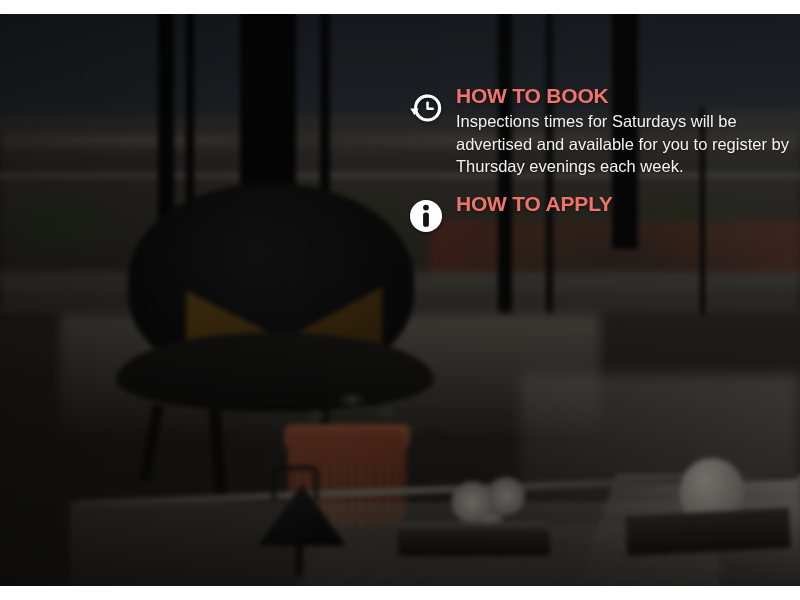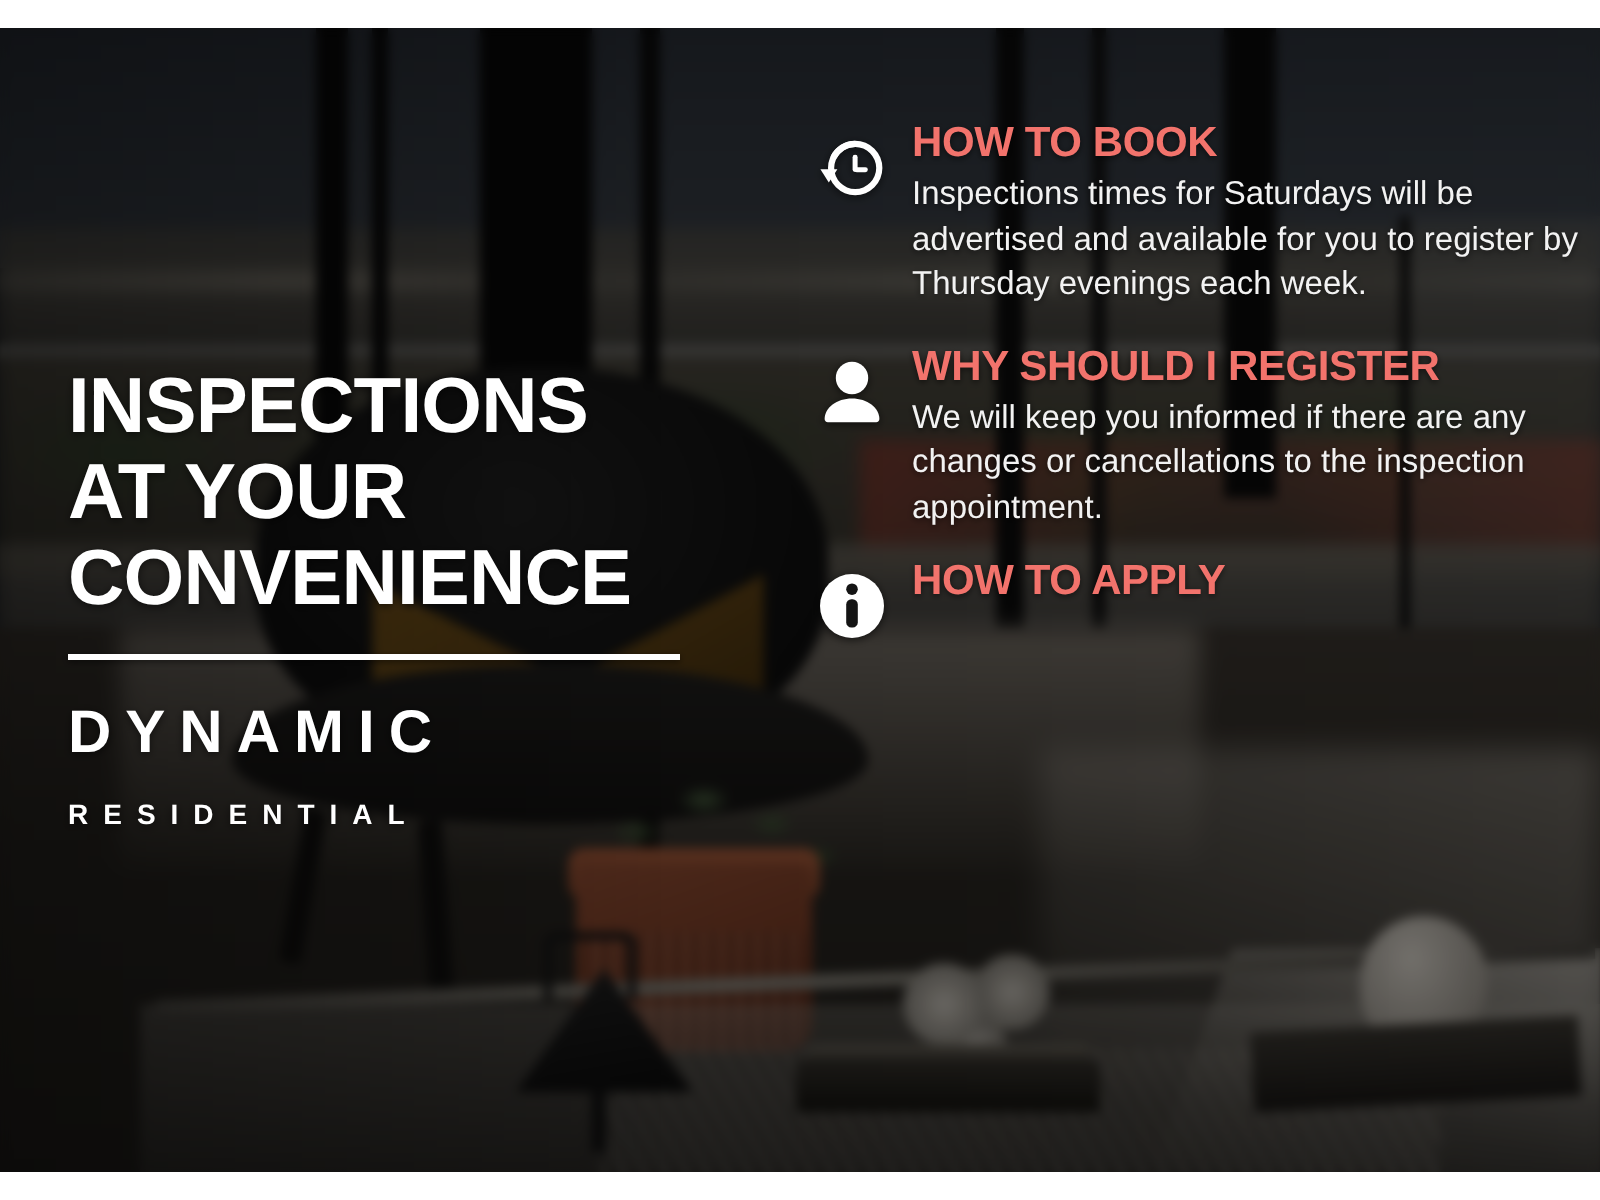--- a/index.html
+++ b/index.html
@@ -290,21 +290,21 @@
     font-weight: 700;
     color: #ffffff;
     letter-spacing: 7.5px;
     text-shadow: 0 1px 4px rgba(0,0,0,.55);
   }
 
   
   .right-block {
     position: absolute;
     left: 404px;
-    top: 60px;
+    top: 84px;
     width: 392px;
   }
   .section { position: relative; padding-left: 52px; }
   .section + .section { margin-top: 14px; }
 
   .sec-icon {
     position: absolute;
     left: 0; top: 2px;
     width: 44px; height: 44px;
     display: flex; align-items: center; justify-content: center;
@@ -380,61 +380,39 @@
     <div class="tray"></div>
 
     <div class="lamp-handle"></div>
     <div class="lamp-cone"></div>
     <div class="lamp-stem"></div>
 
     <div class="blurlayer"></div>
     <div class="overlay"></div>
   </div>
 
-  <div class="left-block">
-    <div class="headline">
-      <div>INSPECTIONS</div>
-      <div>AT YOUR</div>
-      <div>CONVENIENCE</div>
-    </div>
-    <div class="divider"></div>
-    <div class="brand">DYNAMIC</div>
-    <div class="brand-sub">RESIDENTIAL</div>
-  </div>
 
   <div class="right-block">
 
     <div class="section">
       <span class="sec-icon">
         <svg width="34" height="34" viewBox="0 0 34 34" aria-hidden="true">
           <path d="M18.6 3.4a13.6 13.6 0 1 0 0 27.2 13.6 13.6 0 0 0 0-27.2zm0 3.1a10.5 10.5 0 1 1 0 21 10.5 10.5 0 0 1 0-21z" fill="#ffffff"></path>
           <path d="M18.6 3.4A13.6 13.6 0 0 0 6.2 11.3l3 1a10.5 10.5 0 0 1 9.4-5.8z" fill="#ffffff"></path>
           <path d="M9.7 17.6 5.4 24.2 1.2 17.6z" fill="#ffffff"></path>
           <rect x="17.3" y="10.4" width="2.5" height="8.6" rx="1.2" fill="#ffffff"></rect>
           <rect x="18.1" y="16.6" width="6.8" height="2.5" rx="1.2" fill="#ffffff"></rect>
         </svg>
       </span>
       <div class="sec-title">HOW TO BOOK</div>
       <div class="sec-body">
         <p>Inspections times for Saturdays will be advertised and available for you to register by Thursday evenings each week.</p>
       </div>
     </div>
 
-    <div class="section" style="margin-top:18px;">
-      <span class="sec-icon">
-        <svg width="30" height="32" viewBox="0 0 30 32" aria-hidden="true">
-          <circle cx="15" cy="9" r="8.1" fill="#ffffff"></circle>
-          <path d="M15 19.2c-7.6 0-13.7 4.6-13.7 10.3 0 .9.7 1.6 1.6 1.6h24.2c.9 0 1.6-.7 1.6-1.6 0-5.7-6.1-10.3-13.7-10.3z" fill="#ffffff"></path>
-        </svg>
-      </span>
-      <div class="sec-title">WHY SHOULD I REGISTER</div>
-      <div class="sec-body">
-        <p>We will keep you informed if there are any changes or cancellations to the inspection appointment.</p>
-      </div>
-    </div>
 
     <div class="section" style="">
       <span class="sec-icon">
         <svg width="34" height="34" viewBox="0 0 34 34" aria-hidden="true">
           <circle cx="17" cy="17" r="16" fill="#ffffff"></circle>
           <circle cx="17" cy="8.6" r="2.9" fill="#141414"></circle>
           <rect x="14.1" y="13.6" width="5.8" height="14.2" rx="2.6" fill="#141414"></rect>
         </svg>
       </span>
       <div class="sec-title">HOW TO APPLY</div>

